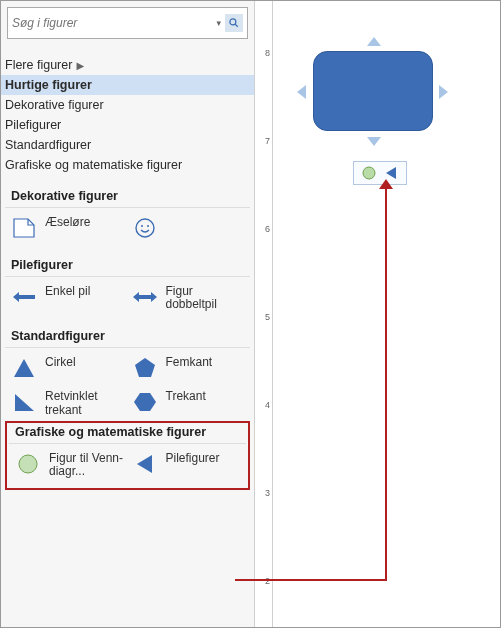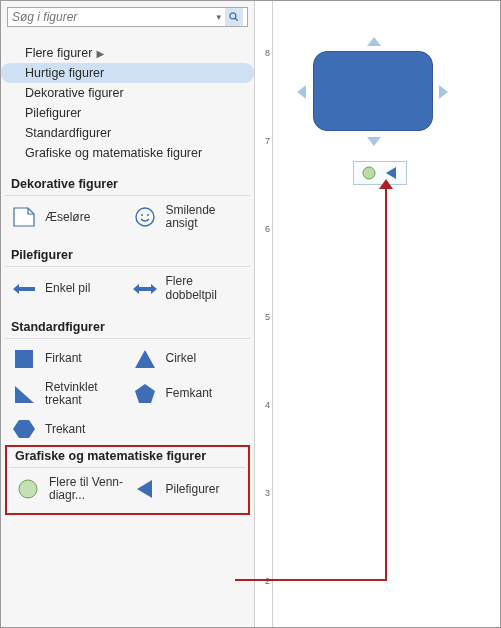--- a/index.html
+++ b/index.html
@@ -1,33 +1,33 @@
 <!DOCTYPE html>
 <html><head>
 <meta charset="utf-8">
 <style>
   * { box-sizing: border-box; margin: 0; padding: 0; }
   body { font-family: "Segoe UI", Tahoma, sans-serif; font-size: 12px; color: #333; background: #fff; }
   .frame { width: 501px; height: 628px; border: 1px solid #999; position: relative; display: flex; }
   .panel { width: 254px; background: #f6f6f6; height: 100%; border-right: 1px solid #d0d0d0; display: flex; flex-direction: column; position: relative; }
-  .searchbar { display: flex; align-items: center; margin: 6px 6px 4px 6px; background: #fff; border: 1px solid #aaa; height: 20px; padding: 0 4px; }
+  .searchbar { display: flex; align-items: center; margin: 6px 6px 4px 6px; background: #fff; border: 1px solid #aaa; height: 32px; padding: 0 4px; }
   .searchbar input { flex: 1; border: none; outline: none; font-size: 12px; font-style: italic; color: #666; background: transparent; }
   .search-dd { color: #666; font-size: 9px; padding: 0 2px; }
   .search-go { width: 18px; height: 18px; display: flex; align-items: center; justify-content: center; background: #d8e4f0; margin-left: 2px; }
   .search-go svg { width: 12px; height: 12px; }
   .catlist { margin-top: 12px; }
-  .catrow { padding: 3px 24px; font-size: 12.5px; color: #2b2b2b; display: flex; align-items: center; gap: 4px; cursor: pointer; }
+  .catrow { padding: 3px 4px; font-size: 12.5px; color: #2b2b2b; display: flex; align-items: center; gap: 4px; cursor: pointer; }
   .catrow .caret { font-size: 10px; color: #666; }
   .catrow.selected { background: #cfe0f5; }
-  .catrow.bold { font-weight: 400; border-radius: 9px; }
+  .catrow.bold { font-weight: 700; }
   .sections { flex: 1; overflow: hidden; padding: 0 4px 4px 4px; }
   .section { margin-top: 14px; }
   .section-header { font-weight: 600; font-size: 12.5px; color: #222; padding: 0 6px 4px 6px; border-bottom: 1px solid #ddd; }
   .shape-grid { display: grid; grid-template-columns: 1fr 1fr; gap: 2px 0; padding: 4px 2px 0 2px; }
-  .shape-item { display: flex; align-items: center; gap: 8px; padding: 4px 4px; cursor: pointer; min-height: 32px; }
+  .shape-item { display: flex; align-items: flex-start; gap: 8px; padding: 4px 4px; cursor: pointer; min-height: 32px; }
   .shape-icon { width: 26px; height: 24px; display: flex; align-items: center; justify-content: center; flex-shrink: 0; }
   .shape-label { font-size: 12px; color: #333; line-height: 1.1; }
   .highlight-box { border: 2px solid #b02020; padding: 2px 2px 6px 2px; position: relative; }
   .highlight-box .section { margin-top: 0; }
   .ruler { width: 18px; background: #fff; border-right: 1px solid #d0d0d0; position: relative; }
   .tick { position: absolute; right: 2px; font-size: 9px; color: #666; transform: translateY(50%); }
   .canvas { flex: 1; background: #fff; position: relative; }
   .shape-on-canvas { position: absolute; left: 40px; top: 50px; width: 120px; height: 80px; background: #3d6db5; border: 1.5px solid #2f5a9b; border-radius: 14px; }
   .conn-arrow { position: absolute; width: 0; height: 0; }
   .arrow-up { left: 94px; top: 36px; border-left: 7px solid transparent; border-right: 7px solid transparent; border-bottom: 9px solid #a9c5e6; }
@@ -87,21 +87,20 @@
           </div>
           <div class="shape-item">
             <span class="shape-icon">
               <svg width="24" height="24">
                   <circle cx="12" cy="12" r="9" fill="none" stroke="#3d6db5" stroke-width="1.4"></circle>
                   <circle cx="9" cy="10" r="1" fill="#3d6db5"></circle>
                   <circle cx="15" cy="10" r="1" fill="#3d6db5"></circle>
                   <path d="M8 14 Q12 18 16 14" fill="none" stroke="#3d6db5" stroke-width="1.3"></path>
                 </svg>
             </span>
-            <span class="shape-label">Smilende ansigt</span>
           </div>
         </div>
       </div>
 
       <div class="section">
         <div class="section-header">Pilefigurer</div>
         <div class="shape-grid">
           <div class="shape-item">
             <span class="shape-icon">
               <svg width="26" height="14">
@@ -109,59 +108,51 @@
                 </svg>
             </span>
             <span class="shape-label">Enkel pil</span>
           </div>
           <div class="shape-item">
             <span class="shape-icon">
               <svg width="26" height="14">
                   <path d="M7 2 L1 7 L7 12 V9 H19 V12 L25 7 L19 2 V5 H7 Z" fill="#3d6db5"></path>
                 </svg>
             </span>
-            <span class="shape-label">Flere dobbeltpil</span>
+            <span class="shape-label">Figur dobbeltpil</span>
           </div>
         </div>
       </div>
 
       <div class="section">
         <div class="section-header">Standardfigurer</div>
         <div class="shape-grid">
           <div class="shape-item">
             <span class="shape-icon">
-                <svg width="22" height="22">
-                  <rect x="2" y="2" width="18" height="18" fill="#3d6db5"></rect>
-                </svg>
-              </span>
-            <span class="shape-label">Firkant</span>
-          </div>
-          <div class="shape-item">
-            <span class="shape-icon">
                 <svg width="22" height="20">
                   <path d="M11 1 L21 19 H1 Z" fill="#3d6db5"></path>
                 </svg>
               </span>
             <span class="shape-label">Cirkel</span>
           </div>
           <div class="shape-item">
             <span class="shape-icon">
+                <svg width="22" height="22">
+                  <path d="M11 1 L21 8 L17 20 H5 L1 8 Z" fill="#3d6db5"></path>
+                </svg>
+              </span>
+            <span class="shape-label">Femkant</span>
+          </div>
+          <div class="shape-item">
+            <span class="shape-icon">
                 <svg width="22" height="20">
                   <path d="M2 2 V19 H21 Z" fill="#3d6db5"></path>
                 </svg>
               </span>
             <span class="shape-label">Retvinklet trekant</span>
-          </div>
-          <div class="shape-item">
-            <span class="shape-icon">
-                <svg width="22" height="22">
-                  <path d="M11 1 L21 8 L17 20 H5 L1 8 Z" fill="#3d6db5"></path>
-                </svg>
-              </span>
-            <span class="shape-label">Femkant</span>
           </div>
           <div class="shape-item">
             <span class="shape-icon">
                 <svg width="24" height="22">
                   <path d="M7 2 H17 L23 11 L17 20 H7 L1 11 Z" fill="#3d6db5"></path>
                 </svg>
               </span>
             <span class="shape-label">Trekant</span>
           </div>
         </div>
@@ -170,21 +161,21 @@
       <div class="highlight-box">
         <div class="section">
           <div class="section-header">Grafiske og matematiske figurer</div>
           <div class="shape-grid">
             <div class="shape-item">
               <span class="shape-icon">
                   <svg width="24" height="22">
                     <circle cx="12" cy="11" r="9" fill="#b9dba8" fill-opacity="0.8" stroke="#6fa04e" stroke-width="1"></circle>
                   </svg>
                 </span>
-              <span class="shape-label">Flere til Venn-diagr...</span>
+              <span class="shape-label">Figur til Venn-diagr...</span>
             </div>
             <div class="shape-item">
               <span class="shape-icon">
                   <svg width="20" height="22">
                     <path d="M17 2 L17 20 L2 11 Z" fill="#3d6db5"></path>
                     <path d="M17 2 A 13 13 0 0 0 4 8" fill="none"></path>
                   </svg>
                 </span>
               <span class="shape-label">Pilefigurer</span>
             </div>

